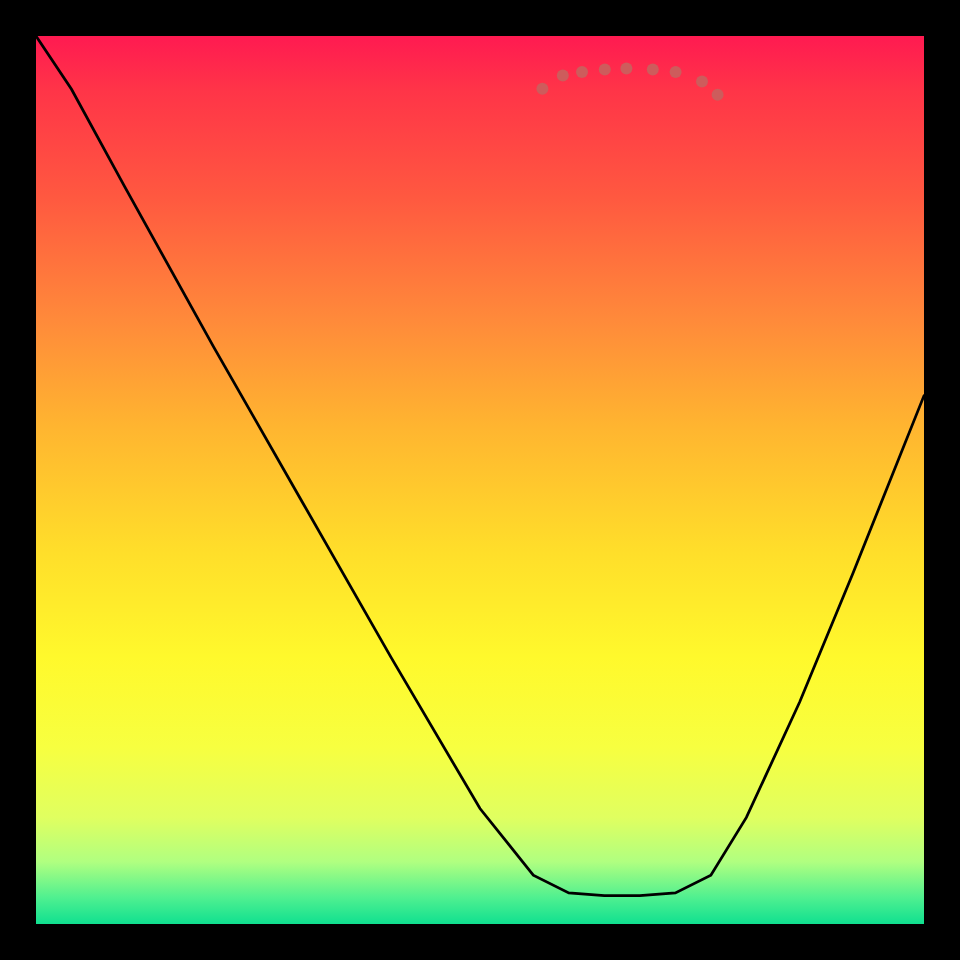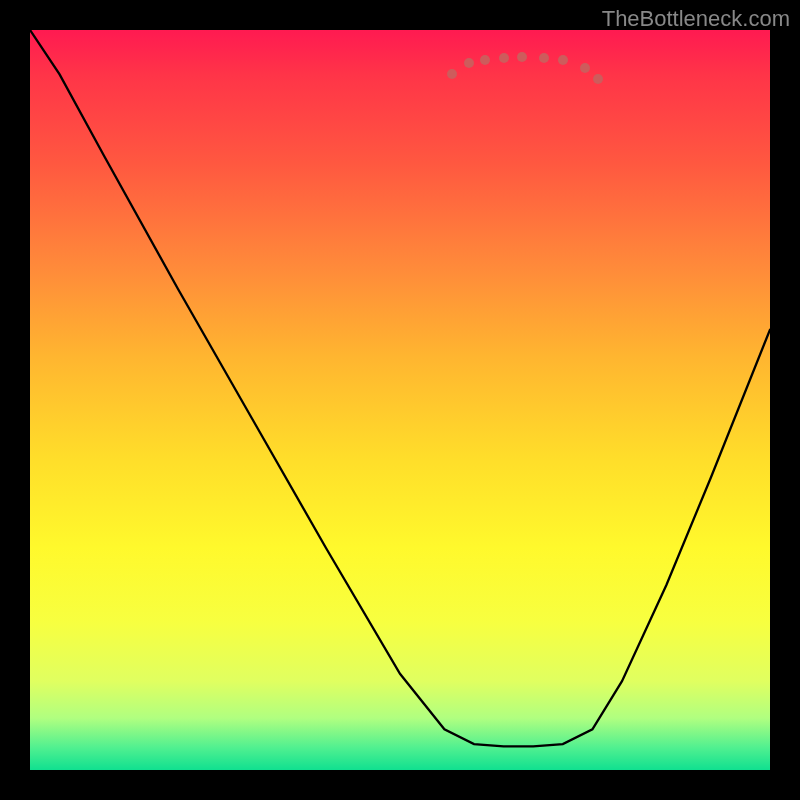--- a/index.html
+++ b/index.html
@@ -68,21 +68,20 @@
     height: 10px;
     border-radius: 50%;
     transform: translate(-50%, -50%);
   }
 </style>
 </head>
 <body>
 
 <div class="container">
 
-  <div class="attribution">TheBottleneck.com</div>
 
   <div class="plot">
     <div class="gradient"></div>
 
     <svg class="curve" viewBox="0 0 740 740" preserveAspectRatio="none">
       <path id="curve-path" fill="none" stroke="#000" stroke-width="2.3" stroke-linecap="round" d="M0.0 0.0 L29.6 44.4 L74.0 125.8 L148.0 259.0 L222.0 388.5 L296.0 518.0 L370.0 643.8 L414.4 699.3 L444.0 714.1 L473.6 716.3 L503.2 716.3 L532.8 714.1 L562.4 699.3 L592.0 651.2 L636.4 555.0 L680.8 447.7 L740.0 299.7"></path>
     </svg>
 
     <div class="dots" id="dots">
         <div class="dot" style="left: 421.8px; top: 44.4px; background: rgb(205, 92, 92);"></div>

